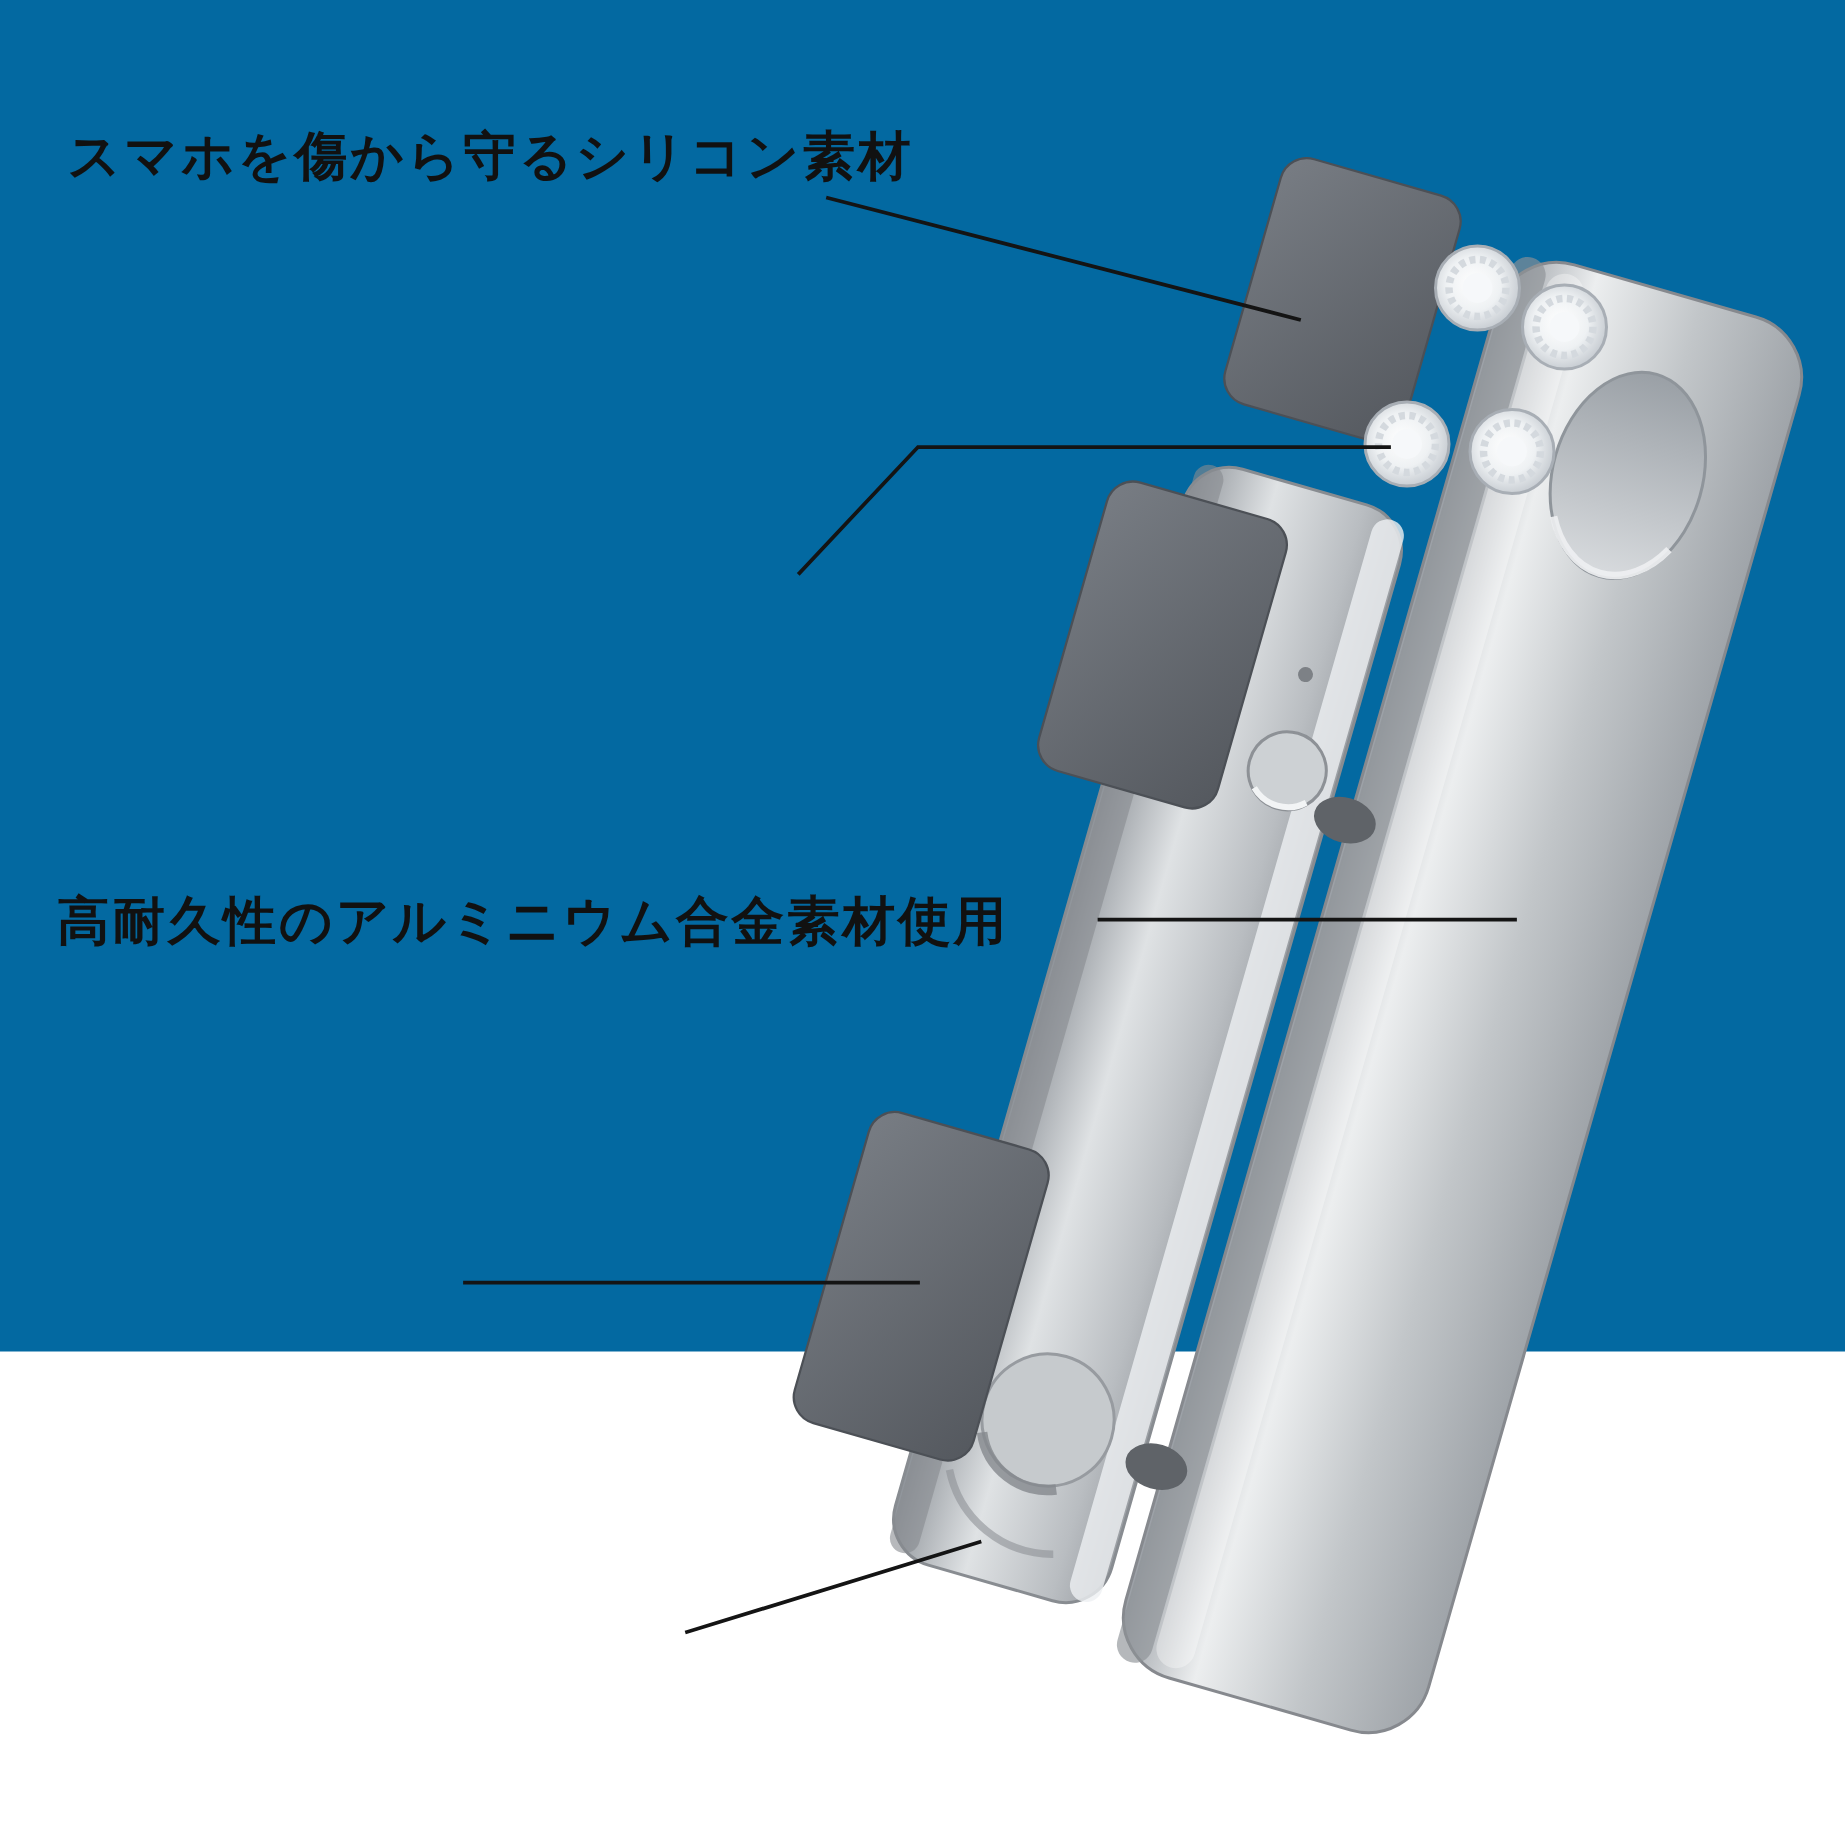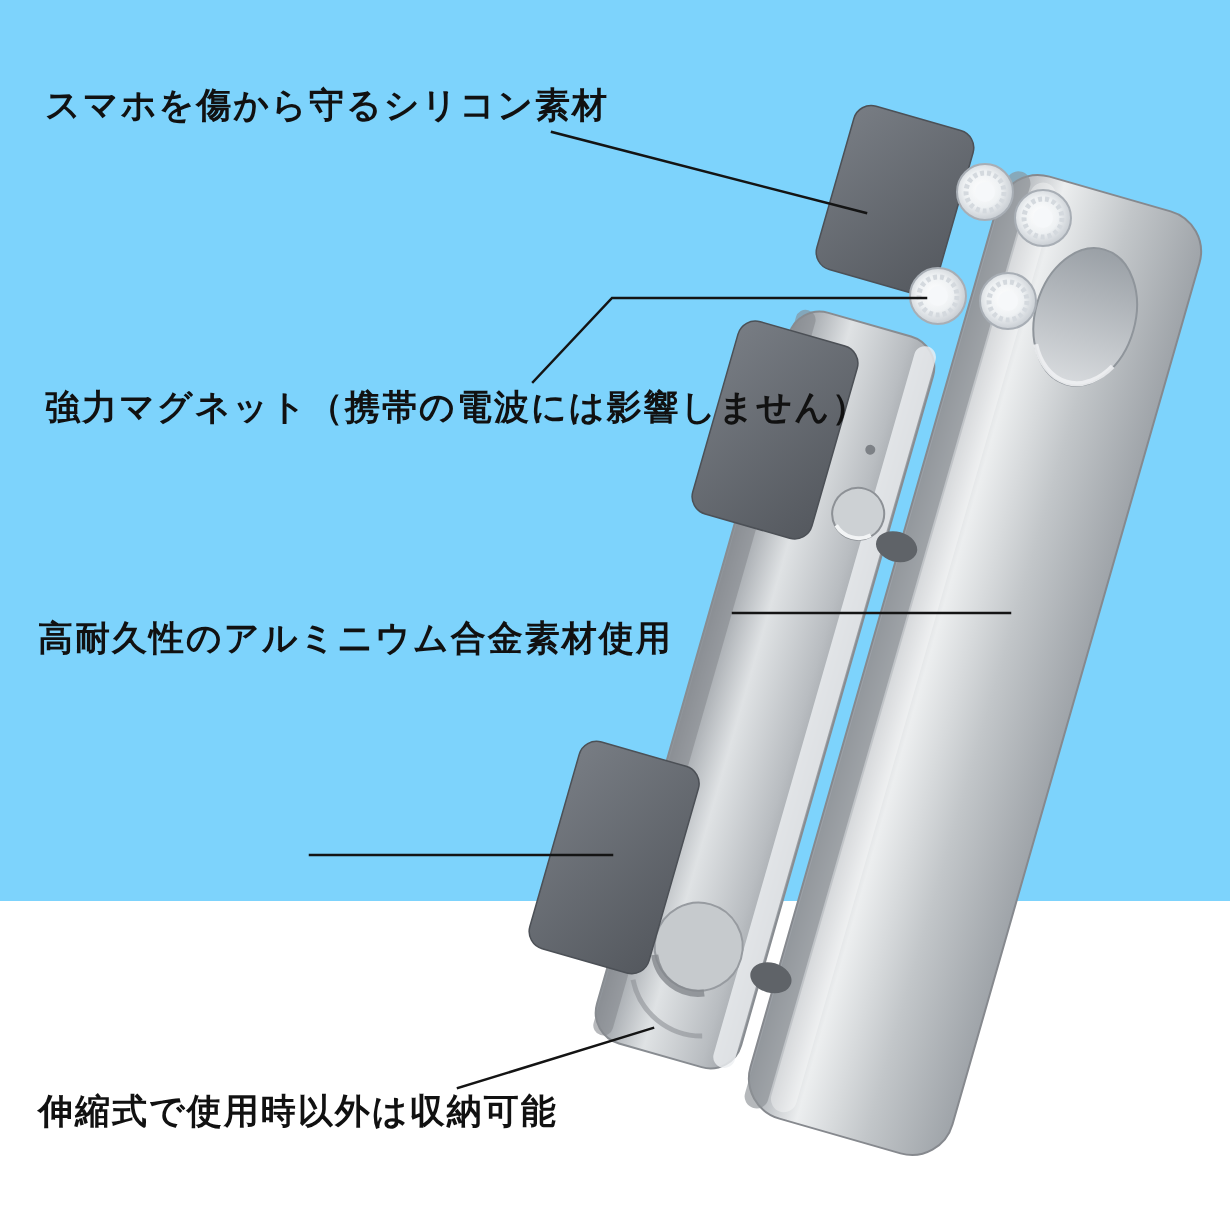--- a/index.html
+++ b/index.html
@@ -8,40 +8,40 @@
     width: 1230px;
     height: 1230px;
     background: #ffffff;
     overflow: hidden;
     font-family: "DejaVu Sans", "Liberation Sans", sans-serif;
   }
   .stage {
     position: relative;
     width: 1230px;
     height: 901px;
-    background: #7dd3fc;
+    background: #0369a1;
     text-align: right;
   }
   .diagram-svg {
     position: absolute;
     left: 0;
     top: 0;
   }
   .callout-label {
     position: absolute;
     font-size: 35px;
     font-weight: 600;
     color: #111111;
     letter-spacing: 2px;
     white-space: nowrap;
     line-height: 1.2;
   }
   .lbl-silicone   { left: 45px;  top: 84px;  }
   .lbl-magnet     { left: 45px;  top: 386px; }
-  .lbl-aluminum   { left: 38px;  top: 594px; margin-top: 23px; }
+  .lbl-aluminum   { left: 38px;  top: 594px; }
   .lbl-tape       { left: 45px;  top: 834px; }
   .lbl-telescopic { left: 38px;  top: 1090px; }
 </style>
 </head>
 <body>
 
 <div class="stage">
 
   <svg class="diagram-svg" width="1230" height="1230" viewBox="0 0 1230 1230">
     <defs>
@@ -135,20 +135,18 @@
       <line x1="552" y1="132" x2="866" y2="213"></line>
       <polyline points="533,382 612,298 926,298" fill="none"></polyline>
       <line x1="733" y1="613" x2="1010" y2="613"></line>
       <line x1="310" y1="855" x2="612" y2="855"></line>
       <line x1="458" y1="1088" x2="653" y2="1028"></line>
     </g>
   </svg>
 
   <div class="callout-label lbl-silicone">スマホを傷から守るシリコン素材</div>
 
-  <div class="callout-label lbl-magnet">強力マグネット（携帯の電波には影響しません）</div>
 
   <div class="callout-label lbl-aluminum">高耐久性のアルミニウム合金素材使用</div>
 
 
-  <div class="callout-label lbl-telescopic">伸縮式で使用時以外は収納可能</div>
 
 </div>
 
 </body></html>

